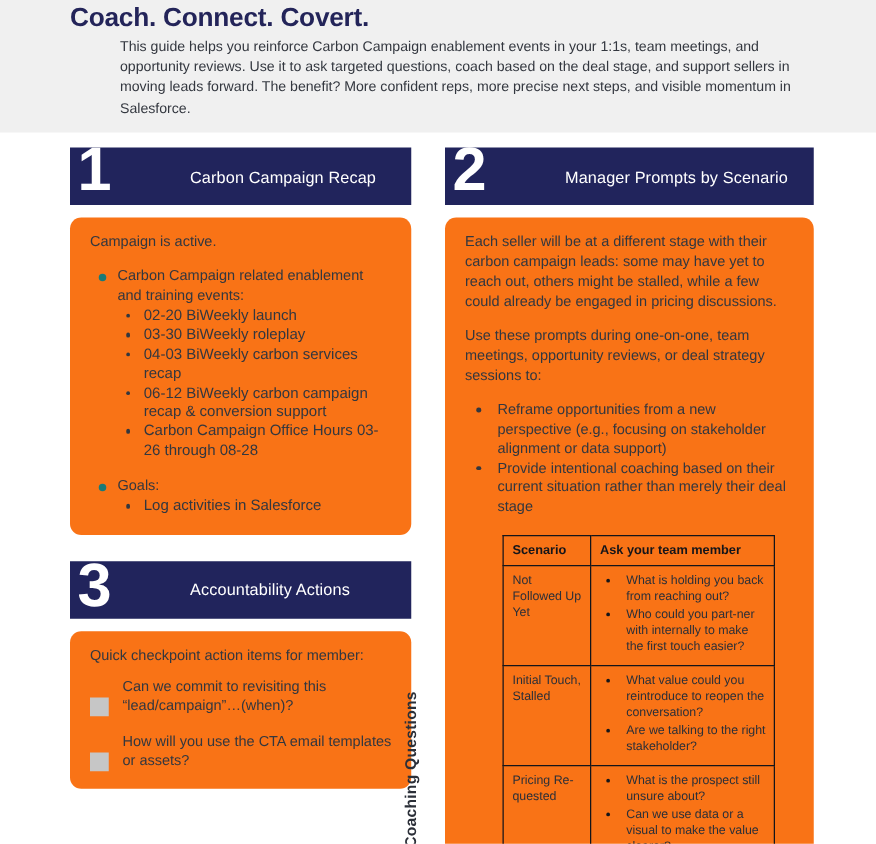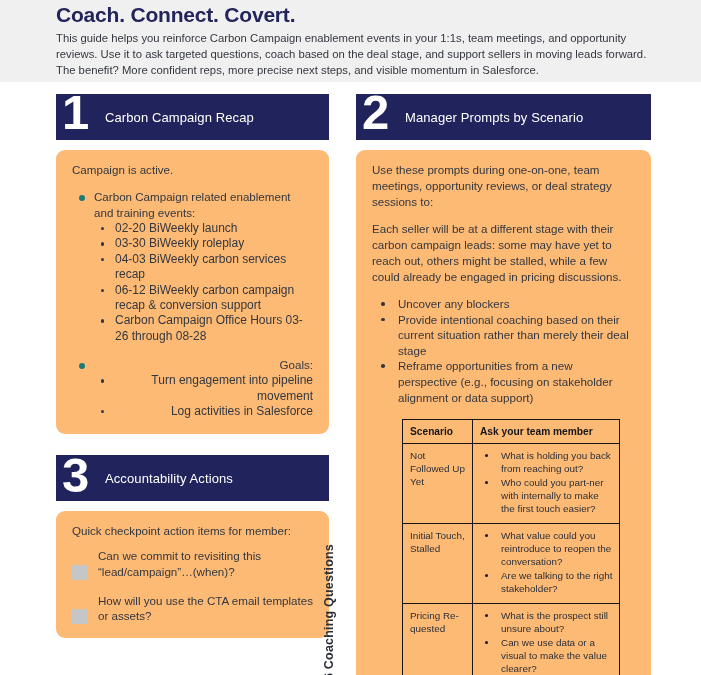--- a/index.html
+++ b/index.html
@@ -11,35 +11,36 @@
     font-family: "Liberation Sans", sans-serif;
     color: #2b2f38;
     overflow: hidden;
     position: relative;
   }
 
   
   .banner {
     background: #f0f0f0;
     padding: 2px 50px 10px 56px;
-    height: 82px;
+    height: 106px;
   }
   .banner-title {
     font-size: 21px;
     font-weight: bold;
     color: #232459;
     letter-spacing: -0.2px;
     line-height: 26px;
   }
   .banner-body {
     font-size: 11.3px;
     line-height: 16.2px;
     color: #33373f;
     margin-top: 2px;
     max-width: 600px;
+    margin-left: 40px;
   }
 
   
   .columns {
     display: flex;
     gap: 27px;
     padding: 12px 50px 0 56px;
   }
   .col-left  { width: 273px; flex: none; }
   .col-right { width: 295px; flex: none; }
@@ -60,27 +61,27 @@
     line-height: 1;
     position: absolute;
     left: 6px;
     top: -4px;
     letter-spacing: -2px;
   }
   .sec-header.overflow .sec-num { top: -6px; }
   .sec-title {
     font-size: 13px;
     color: #ffffff;
-    margin-left: 49px;
+    margin-left: 96px;
     letter-spacing: 0.1px;
   }
 
   
   .panel {
-    background: #fdba74;
+    background: #f97316;
     border-radius: 9px;
     padding: 12px 16px 14px 16px;
   }
   .panel p {
     font-size: 11.6px;
     line-height: 16px;
     color: #33373f;
   }
   .panel p + p { margin-top: 11px; }
 
@@ -99,21 +100,21 @@
   .lvl1 > li::before {
     content: "";
     position: absolute;
     left: 7px;
     top: 6px;
     width: 6px;
     height: 6px;
     border-radius: 50%;
     background: #1a7a77;
   }
-  .lvl1 > li.gap { margin-top: 13px; text-align: right; }
+  .lvl1 > li.gap { margin-top: 13px; }
 
   .lvl2 { margin-top: 0; }
   .lvl2 > li {
     position: relative;
     padding-left: 21px;
     font-size: 12px;
     line-height: 15.4px;
     color: #33373f;
   }
   .lvl2 > li::before {
@@ -262,21 +263,20 @@
             <li>02-20 BiWeekly launch</li>
             <li>03-30 BiWeekly roleplay</li>
             <li>04-03 BiWeekly carbon services recap</li>
             <li>06-12 BiWeekly carbon campaign recap &amp; conversion support</li>
             <li>Carbon Campaign Office Hours 03-26 through 08-28</li>
           </ul>
         </li>
         <li class="gap">
           <span>Goals:</span>
           <ul class="lvl2">
-            <li>Turn engagement into pipeline movement</li>
             <li>Log activities in Salesforce</li>
           </ul>
         </li>
       </ul>
     </div>
 
     <div class="sec-header" style="margin-top:21px;">
       <span class="sec-num">3</span>
       <span class="sec-title">Accountability Actions</span>
     </div>
@@ -298,27 +298,26 @@
   </div>
 
   <div class="col-right">
 
     <div class="sec-header overflow">
       <span class="sec-num">2</span>
       <span class="sec-title">Manager Prompts by Scenario</span>
     </div>
 
     <div class="panel">
+      <p>Each seller will be at a different stage with their carbon campaign leads: some may have yet to reach out, others might be stalled, while a few could already be engaged in pricing discussions.</p>
       <p>Use these prompts during one-on-one, team meetings, opportunity reviews, or deal strategy sessions to:</p>
-      <p>Each seller will be at a different stage with their carbon campaign leads: some may have yet to reach out, others might be stalled, while a few could already be engaged in pricing discussions.</p>
 
       <ul class="plain-bullets">
-        <li>Uncover any blockers</li>
+        <li>Reframe opportunities from a new perspective (e.g., focusing on stakeholder alignment or data support)</li>
         <li>Provide intentional coaching based on their current situation rather than merely their deal stage</li>
-        <li>Reframe opportunities from a new perspective (e.g., focusing on stakeholder alignment or data support)</li>
       </ul>
 
       <div class="table-block">
         <div class="rot-label-wrap">
           <div class="rot-label">6 Coaching Questions</div>
         </div>
 
         <table>
           <thead>
             <tr>

